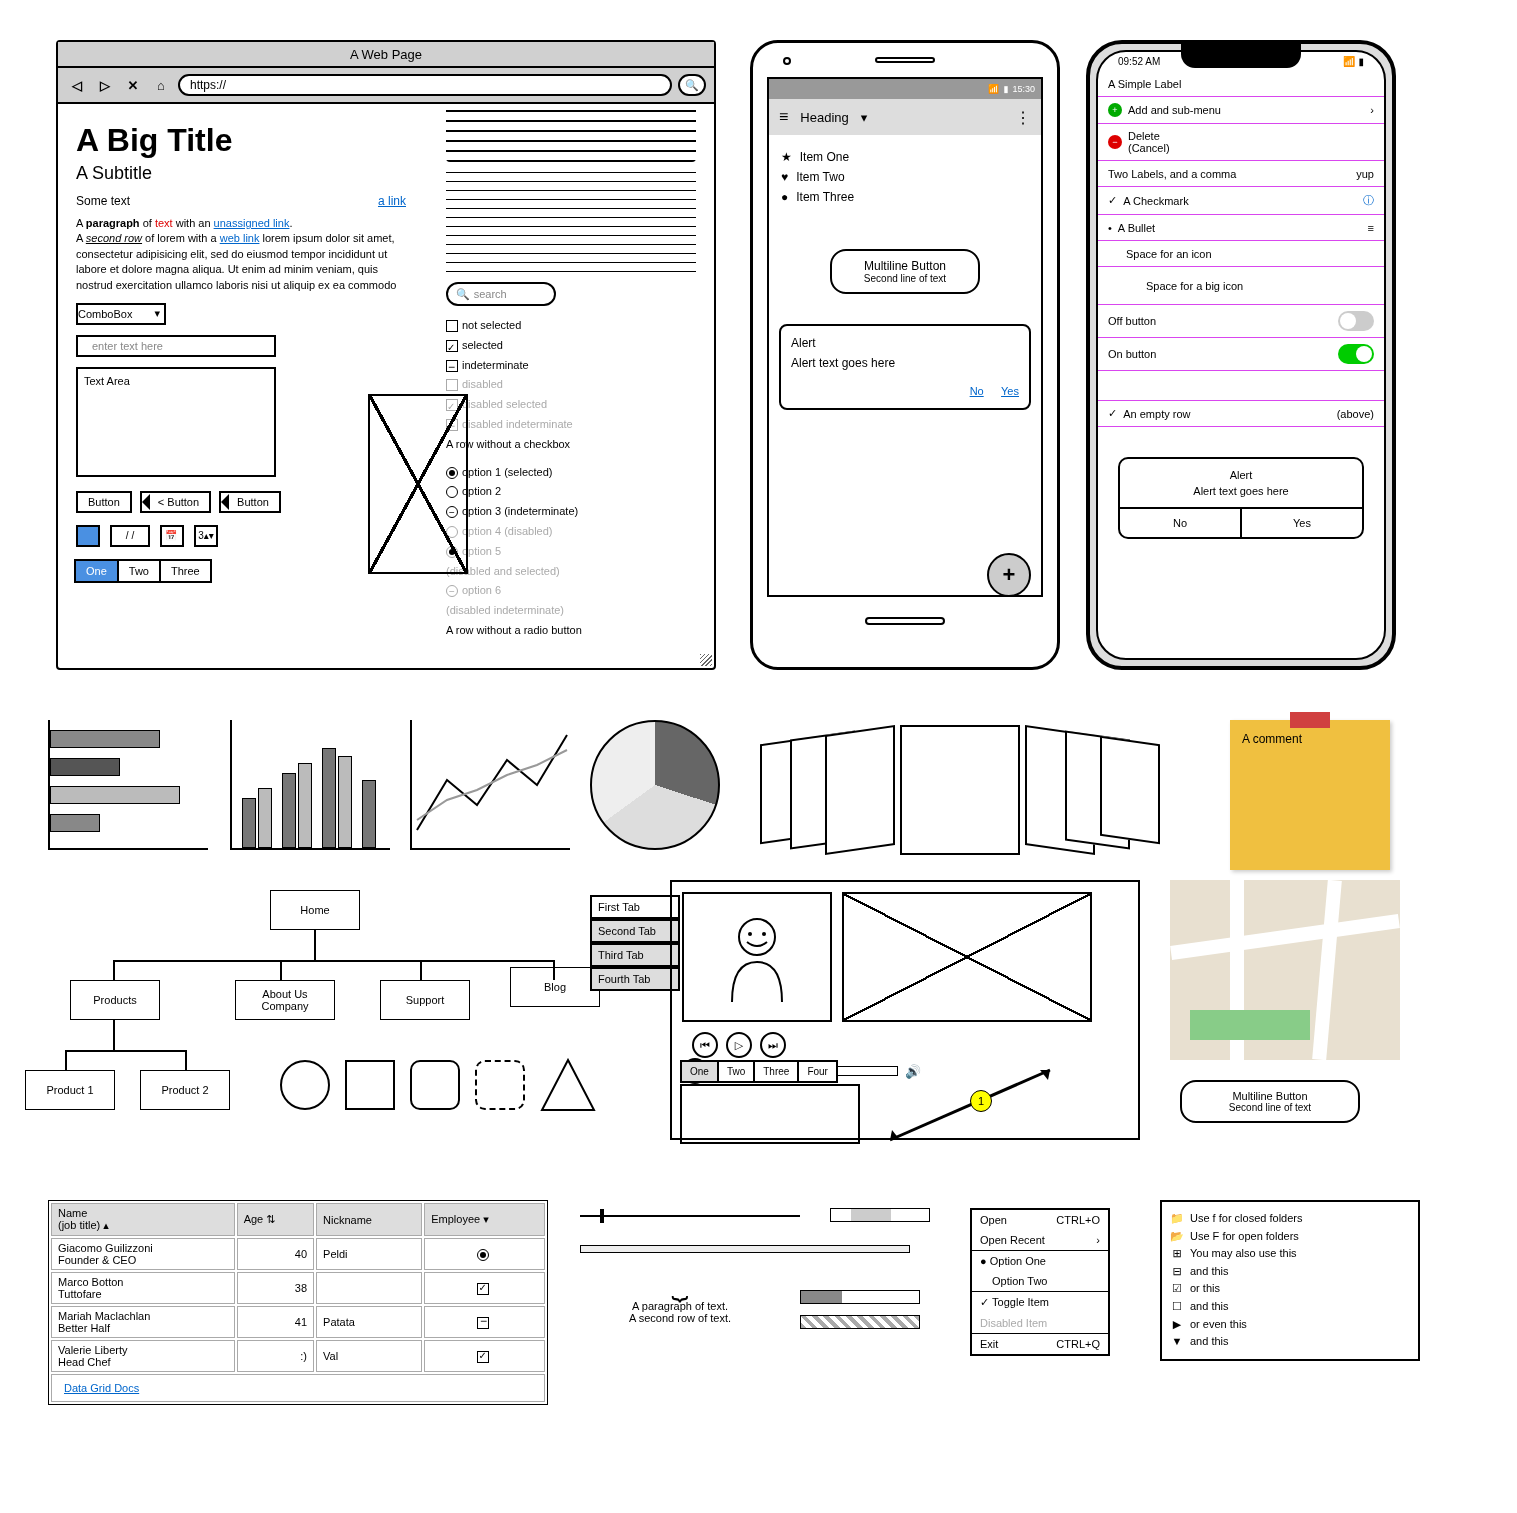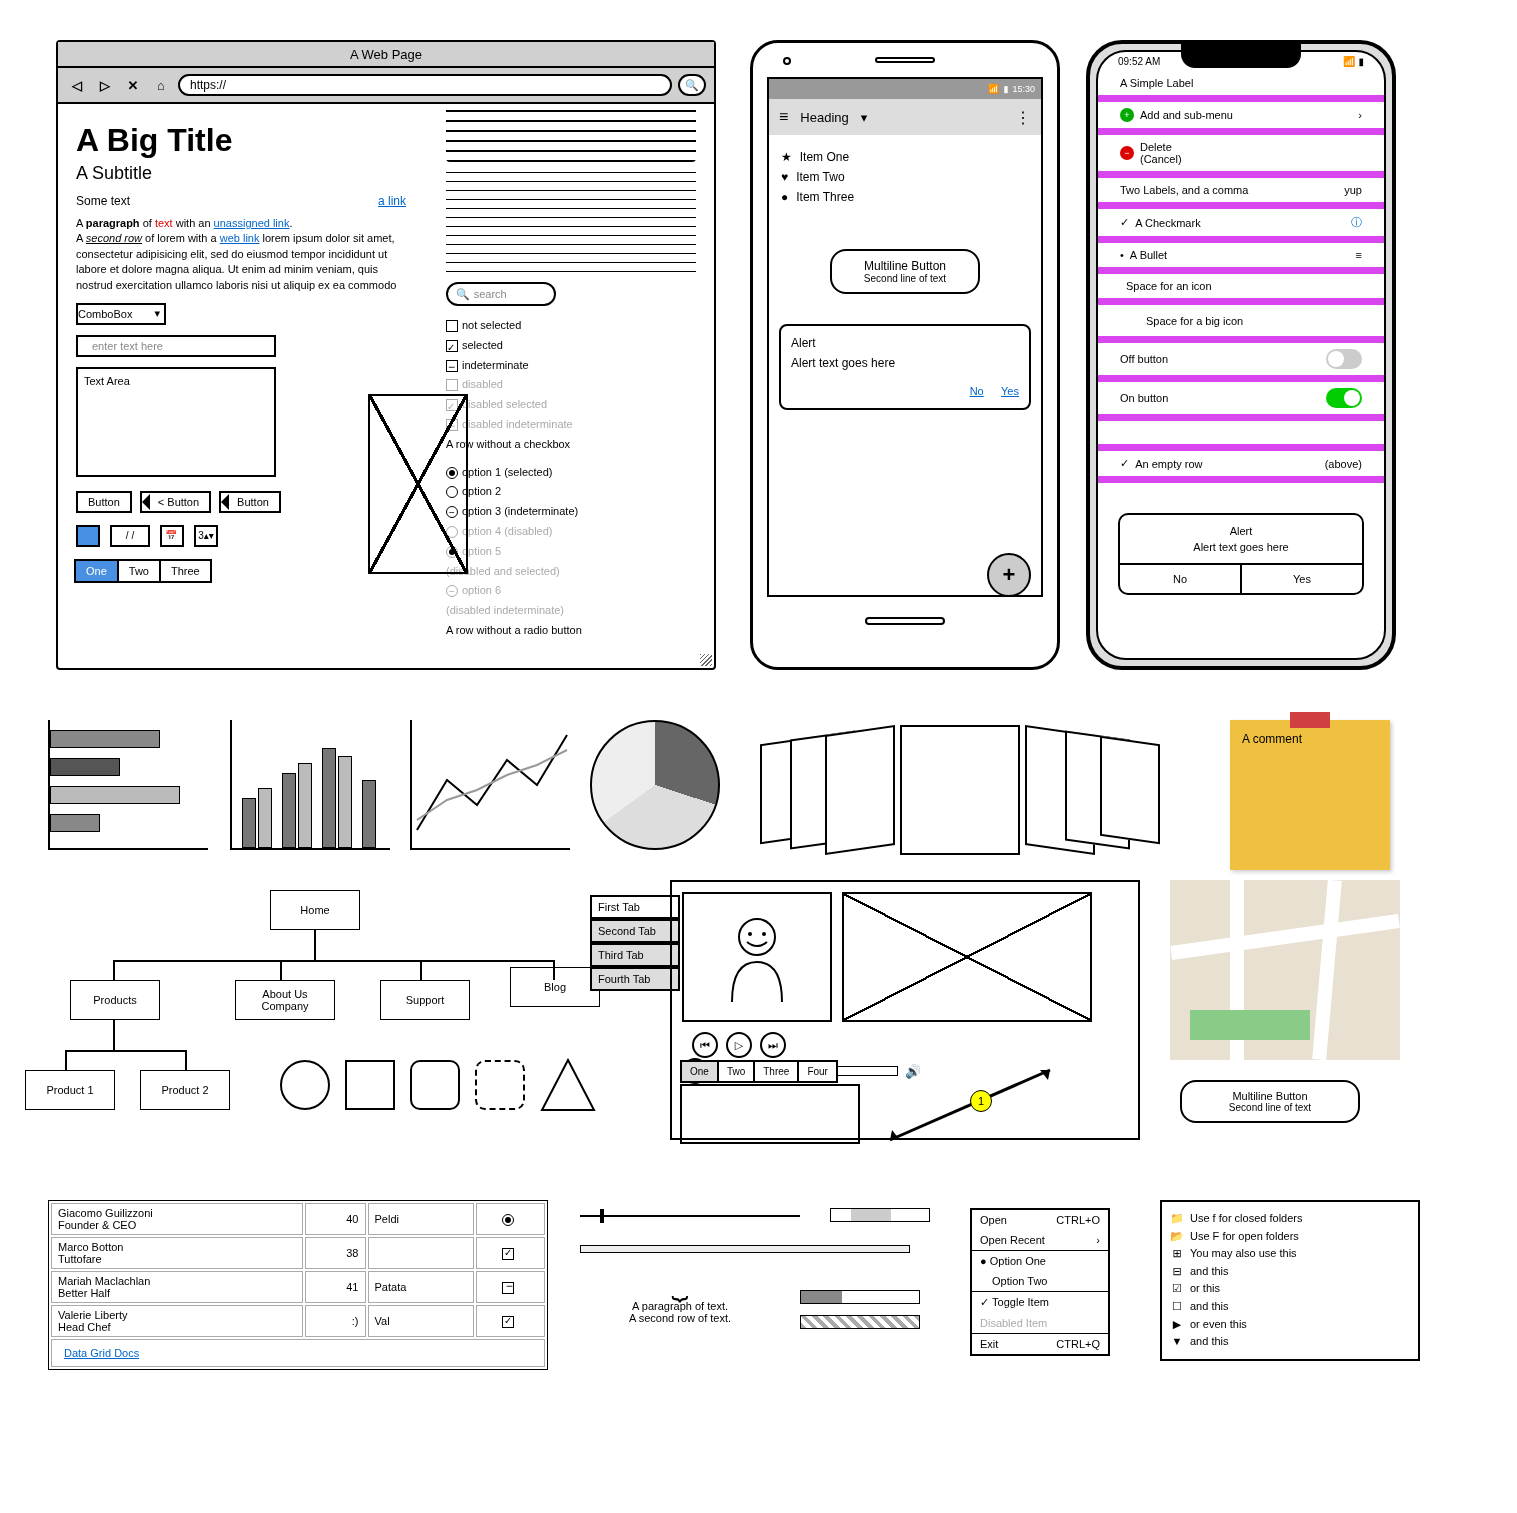--- a/index.html
+++ b/index.html
@@ -71,21 +71,21 @@
 .alert-a .acts{text-align:right;margin-top:14px}
 .alert-a .acts span{color:#06c;text-decoration:underline;margin-left:14px;font-size:11px}
 .fab{position:absolute;right:26px;bottom:70px;width:44px;height:44px;border:2px solid #000;border-radius:50%;background:#ccc;display:flex;align-items:center;justify-content:center;font-size:22px;font-weight:bold}
 .homebar{width:80px;height:8px;border:2px solid #000;border-radius:6px;margin:20px auto 0}
 
 
 .phone-i{position:absolute;left:1086px;top:40px;width:310px;height:630px;border:4px solid #000;border-radius:36px;background:#ddd}
 .notch{width:120px;height:24px;background:#000;border-radius:0 0 14px 14px;margin:0 auto;position:relative}
 .screen-i{margin:6px;height:calc(100% - 12px);background:#fff;border:2px solid #000;border-radius:30px;overflow:hidden;display:flex;flex-direction:column}
 .istat{display:flex;justify-content:space-between;padding:4px 20px;font-size:10px}
-.irow{border-bottom:7px solid #d946ef;padding:6px 22px;font-size:11px;display:flex;align-items:center;gap:6px;min-height:26px}
+.irow{border-bottom:1px solid #d946ef;padding:6px 10px;font-size:11px;display:flex;align-items:center;gap:6px;min-height:26px}
 .irow.tall{min-height:38px}
 .irow .r{margin-left:auto;font-size:11px}
 .ico-circ{width:14px;height:14px;border-radius:50%;display:inline-flex;align-items:center;justify-content:center;font-size:9px;color:#fff}
 .ico-circ.g{background:#0a0}
 .ico-circ.rd{background:#d00}
 .toggle{width:36px;height:20px;border-radius:10px;background:#0c0;position:relative;margin-left:auto}
 .toggle::after{content:"";position:absolute;right:2px;top:2px;width:16px;height:16px;background:#fff;border-radius:50%}
 .toggle.off{background:#ccc}
 .toggle.off::after{right:auto;left:2px}
 .alert-i{margin:30px 20px;border:2px solid #000;border-radius:10px;overflow:hidden;font-size:11px;text-align:center}
@@ -472,20 +472,27 @@
   <div style="position:absolute;left:20px;bottom:20px;width:120px;height:30px;background:#8c8"></div>
 </div>
 
 <div class="mlb">
   <div>Multiline Button</div>
   <div style="font-size:10px">Second line of text</div>
 </div>
 
 <table class="grid">
   <tbody>
+      <tr>
+    <th style="white-space:pre-line"><span>Name
+(job title)</span> ▴</th>
+    <th><span>Age</span> ⇅</th>
+    <th>Nickname</th>
+    <th><span>Employee</span> ▾</th>
+  </tr>
   <tr>
         <td><span>Giacomo Guilizzoni</span><br><span>Founder &amp; CEO</span></td>
         <td style="text-align:right">40</td>
         <td>Peldi</td>
         <td style="text-align:center"><span class="rb sel"></span></td>
       </tr>
   <tr>
         <td><span>Marco Botton</span><br><span>Tuttofare</span></td>
         <td style="text-align:right">38</td>
         <td></td>

